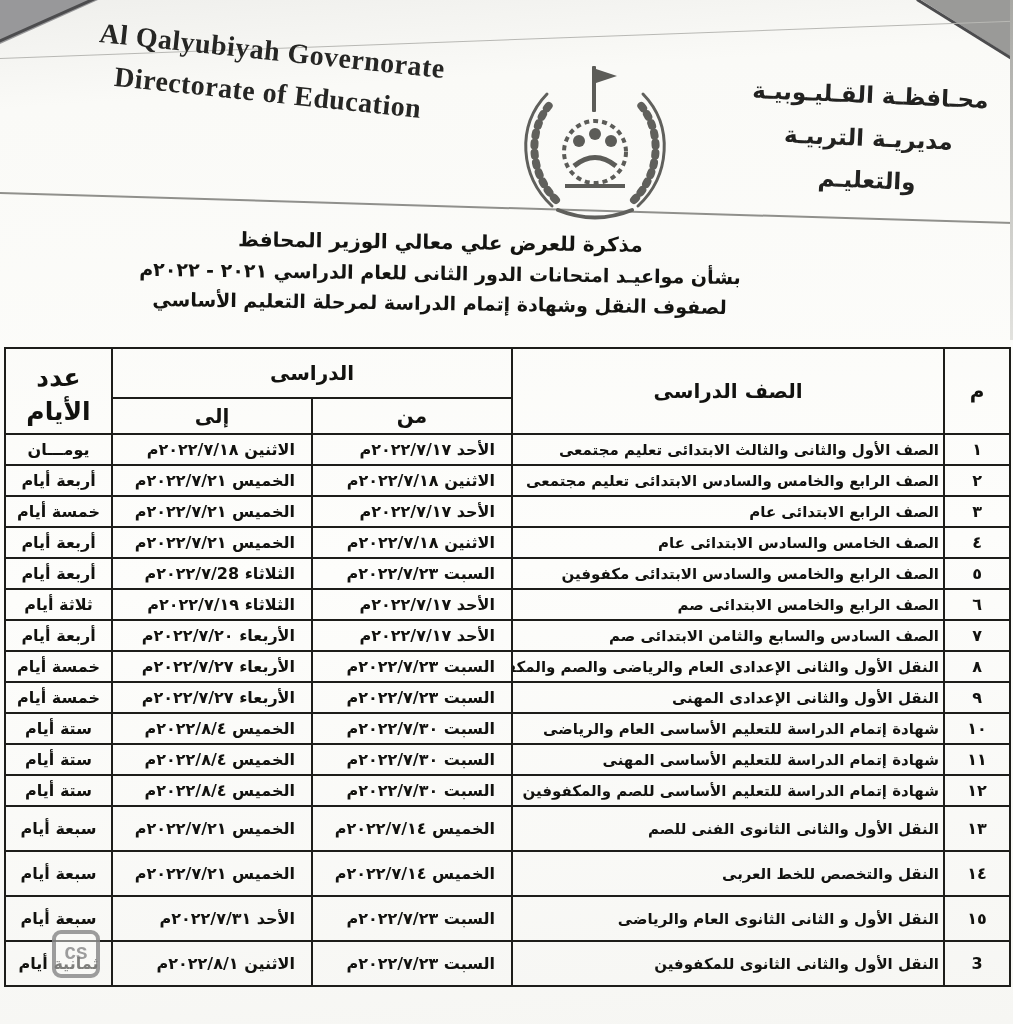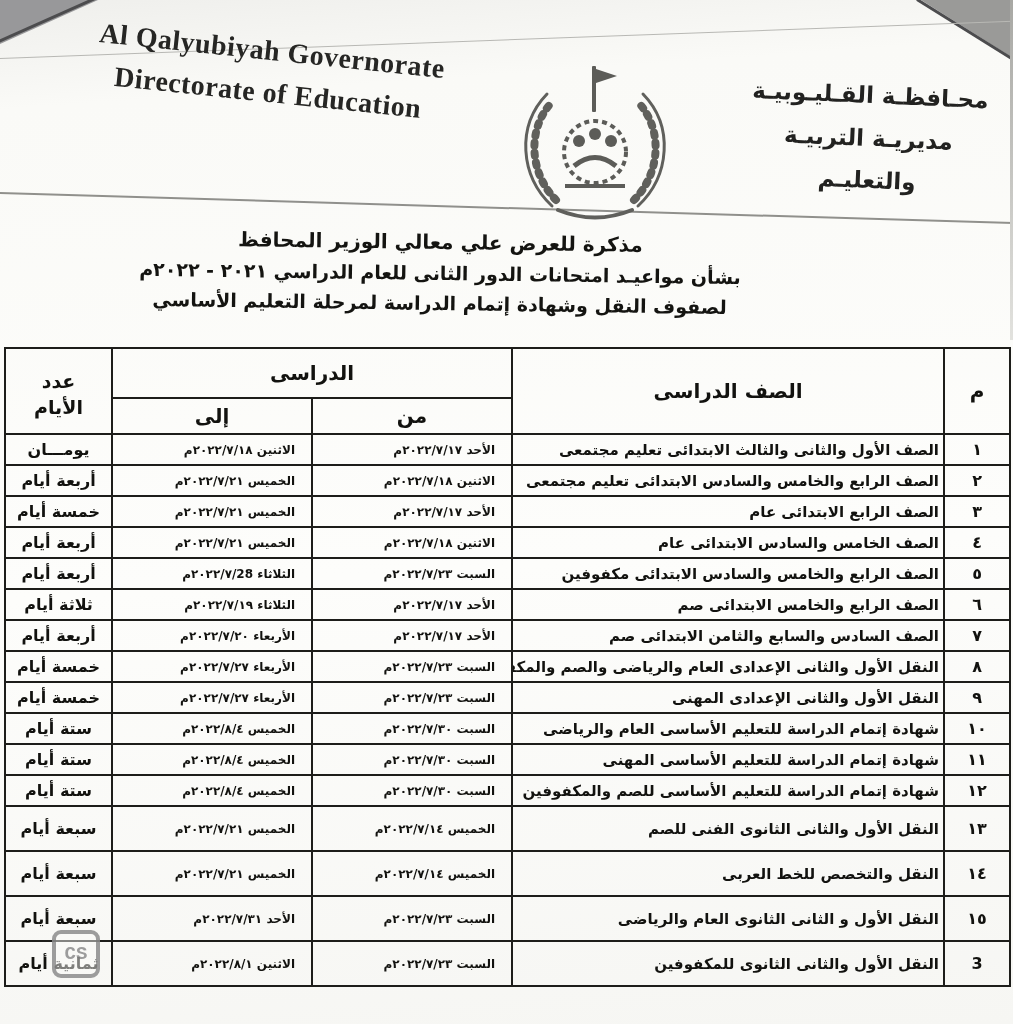--- a/index.html
+++ b/index.html
@@ -57,26 +57,26 @@
     position:absolute;top:347px;left:4px;width:1005px;
     border-collapse:collapse;direction:rtl;table-layout:fixed;
   }
   .c-num{width:66px}.c-grade{width:432px}.c-from{width:200px}.c-to{width:200px}.c-days{width:107px}
   .schedule th,.schedule td{
     border:2px solid #1d1d1a;font-weight:700;color:#12120f;overflow:hidden;
   }
   .schedule thead tr.h1{height:50px}
   .schedule thead tr.h2{height:36px}
   .schedule th{font-size:20px;text-align:center;background:transparent}
-  th.days-h{vertical-align:top;padding-top:20px;font-size:19px;line-height:1.35}
+  th.days-h{vertical-align:top;padding-top:12px;font-size:25px;line-height:1.35}
   .schedule tbody tr{height:31px}
   .schedule tbody tr.tall{height:45px}
   td.num{text-align:center;font-size:16px}
   td.grade{text-align:right;padding-right:4px;font-size:15px;white-space:nowrap}
-  td.from,td.to{padding-right:16px;font-size:12px;white-space:nowrap}
+  td.from,td.to{padding-right:16px;font-size:16px;white-space:nowrap}
   td.days{text-align:center;font-size:16px;white-space:nowrap}
 
   
   .watermark{
     position:absolute;left:28px;top:930px;z-index:6;display:flex;align-items:center;gap:1px;
     color:#8d8d8d;opacity:.85;font-family:Liberation Mono, monospace;padding-left:24px;
   }
   .cs-badge{
     width:40px;height:40px;border:4px solid #8d8d8d;border-radius:9px;
     display:flex;align-items:center;justify-content:center;

